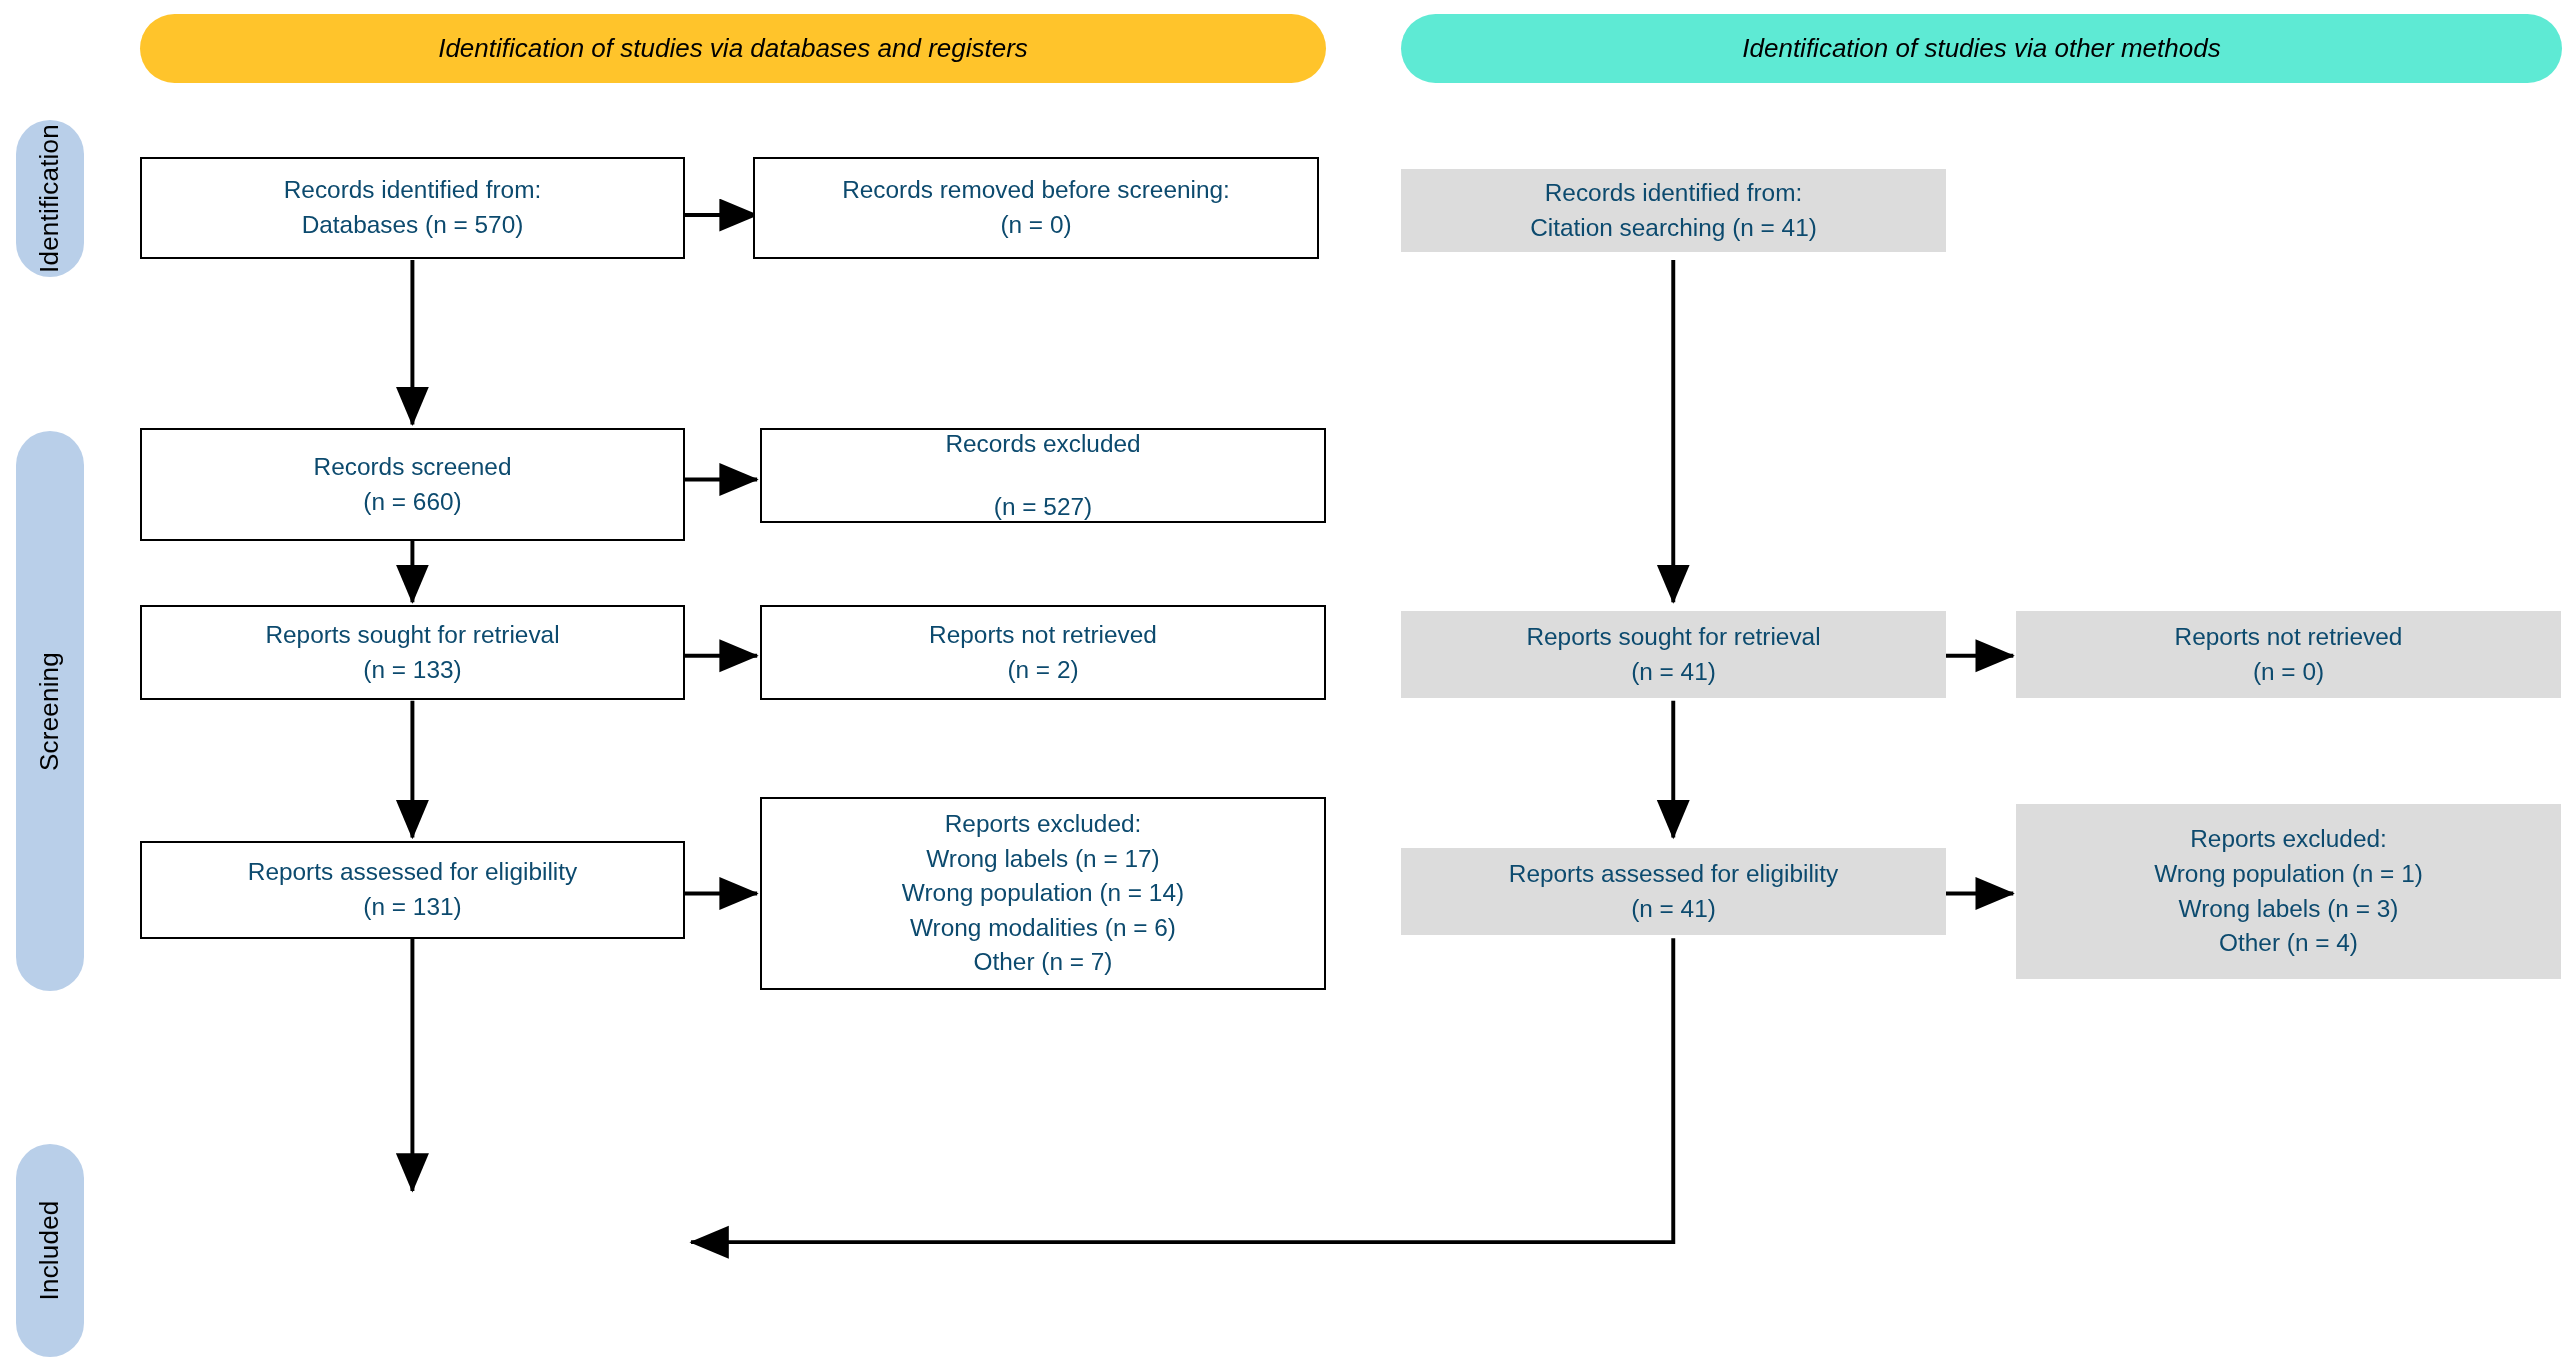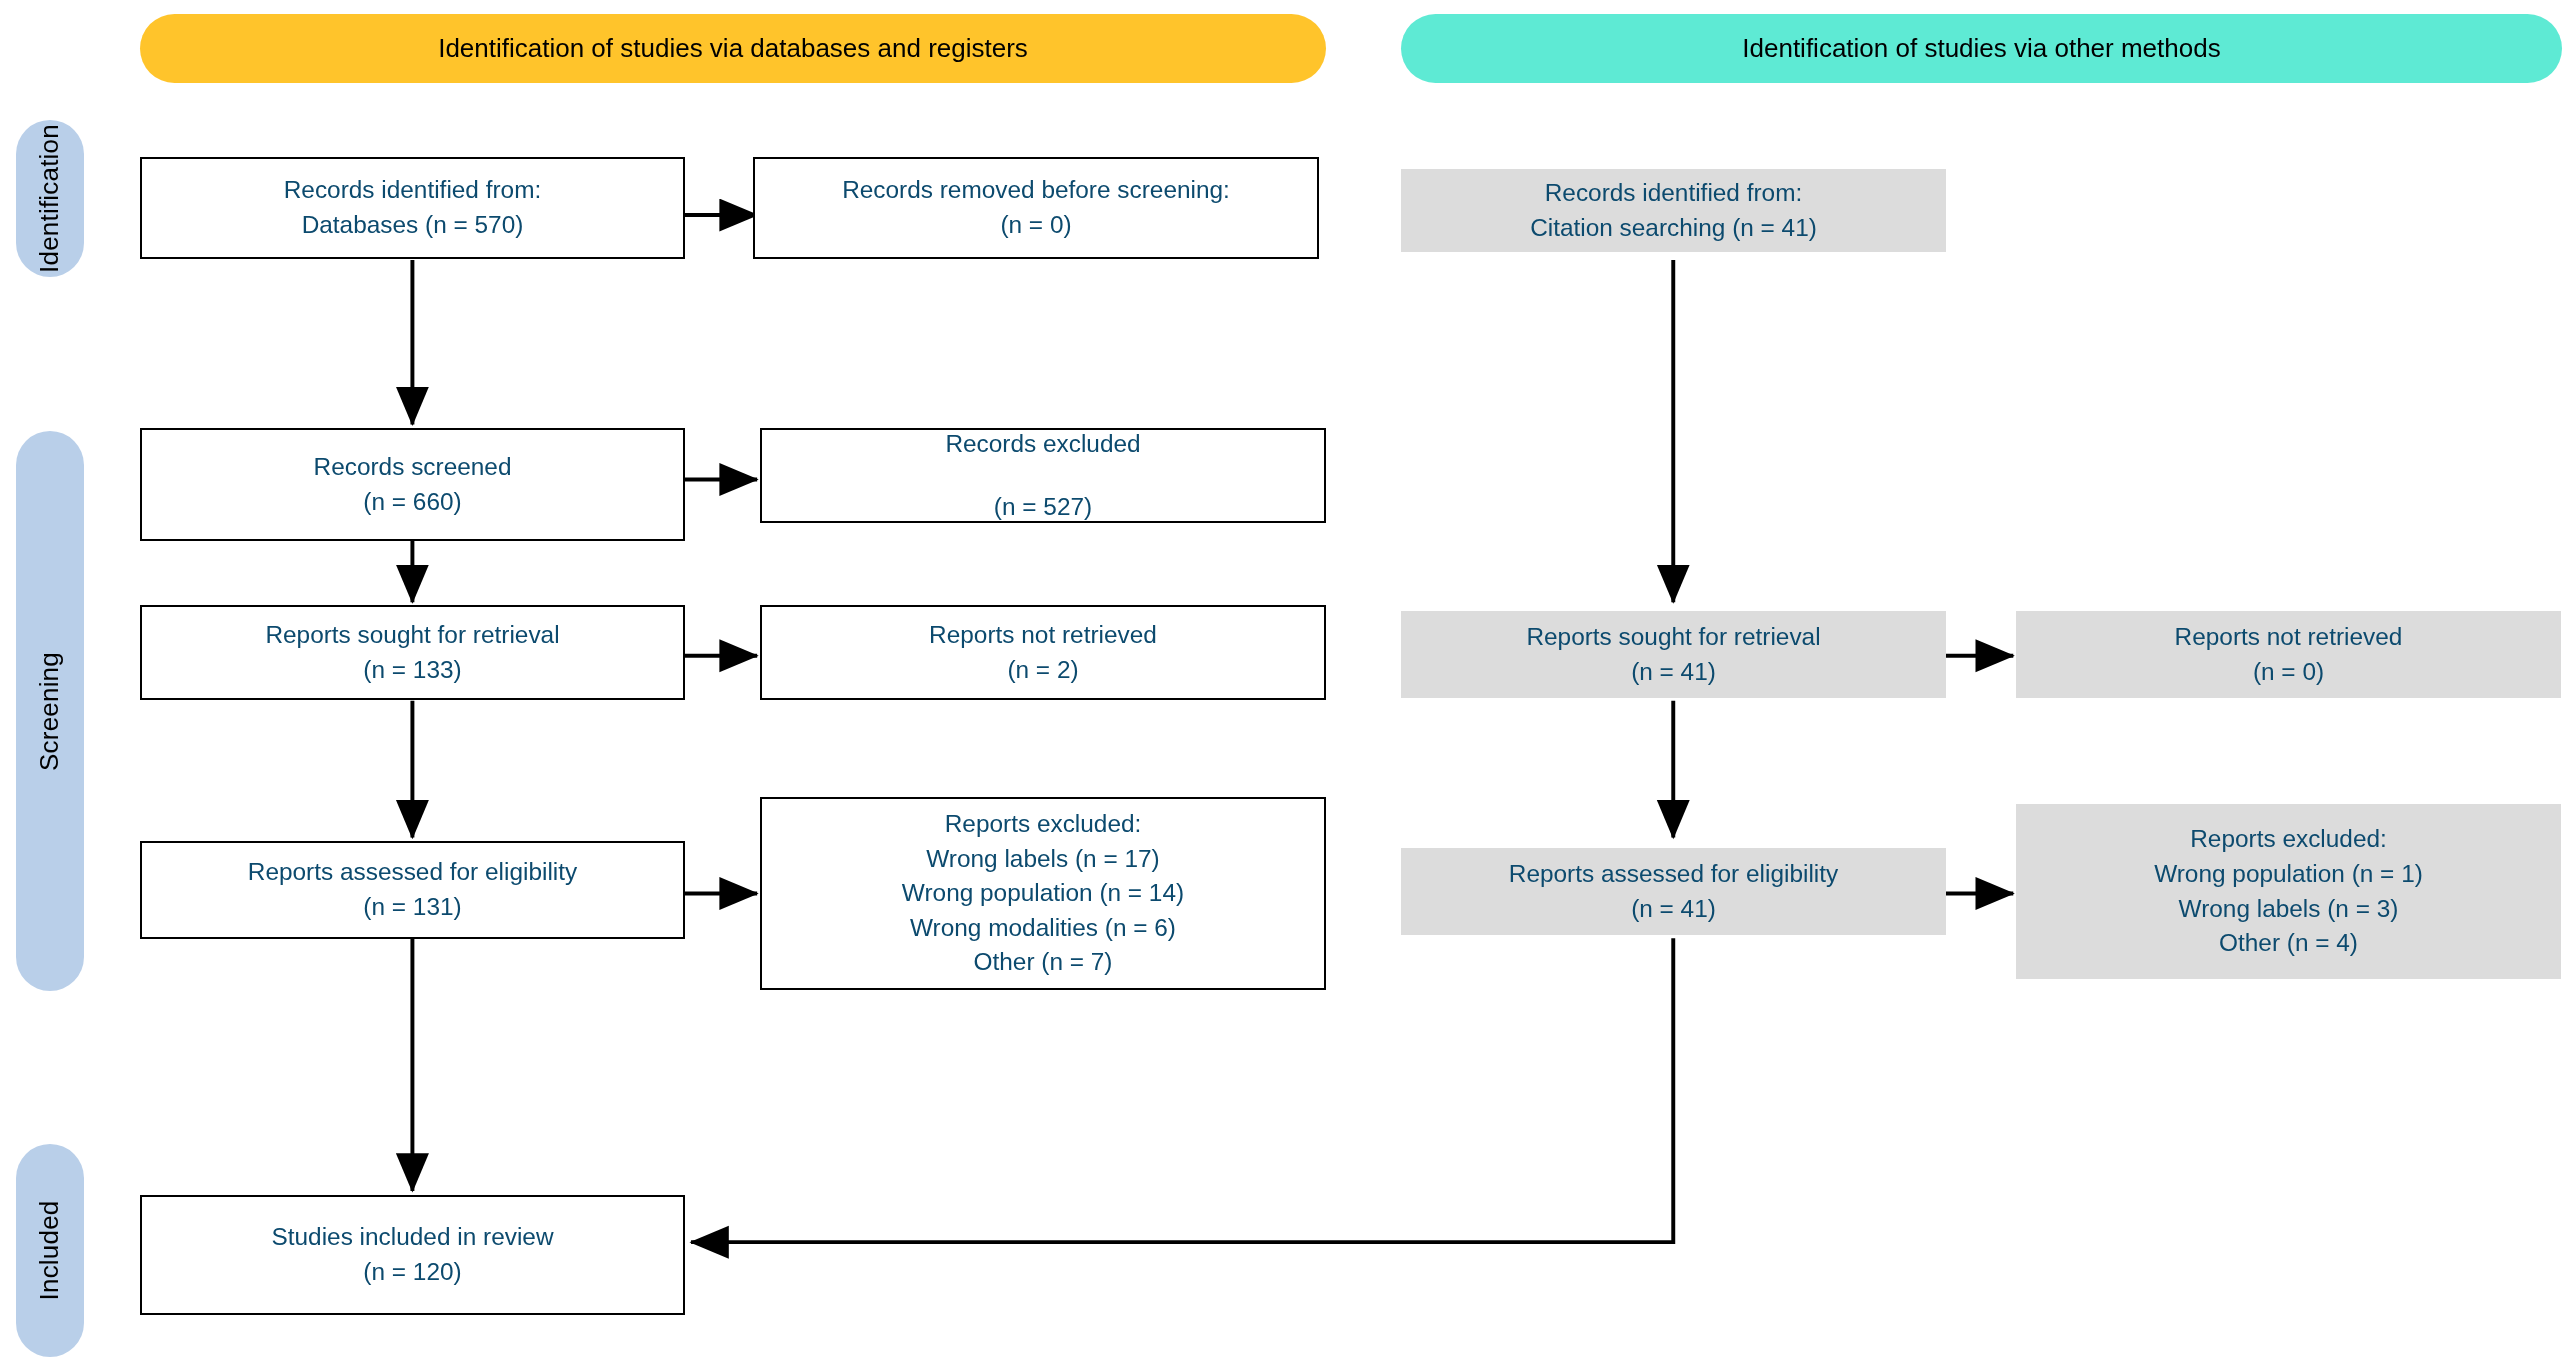--- a/index.html
+++ b/index.html
@@ -38,20 +38,21 @@
     position: absolute;
     border-radius: 36px;
     display: flex;
     align-items: center;
     justify-content: center;
   }
   .banner-label {
     font-size: 26px;
     color: #000000;
     white-space: nowrap;
+    font-style: italic;
   }
   .banner.yellow { background: #ffc42b; }
   .banner.grey   { background: #5eead4; align-items: center; }
 
   
   .node {
     position: absolute;
     box-sizing: border-box;
     display: flex;
     flex-direction: column;
@@ -178,24 +179,20 @@
   </div>
 
   <div class="node outlined" style="left:760px; top:797px; width:566px; height:193px;">
     <span class="line">Reports excluded:</span>
     <span class="line">Wrong labels (n = 17)</span>
     <span class="line">Wrong population (n = 14)</span>
     <span class="line">Wrong modalities (n = 6)</span>
     <span class="line">Other (n = 7)</span>
   </div>
 
-  <div class="node outlined" style="left:140px; top:1195px; width:545px; height:120px;">
-    <span class="line">Studies included in review</span>
-    <span class="line">(n = 120)</span>
-  </div>
 
   <div class="node filled" style="left:1401px; top:169px; width:545px; height:83px;">
     <span class="line">Records identified from:</span>
     <span class="line">Citation searching (n = 41)</span>
   </div>
 
   <div class="node filled" style="left:1401px; top:611px; width:545px; height:87px;">
     <span class="line">Reports sought for retrieval</span>
     <span class="line">(n = 41)</span>
   </div>

